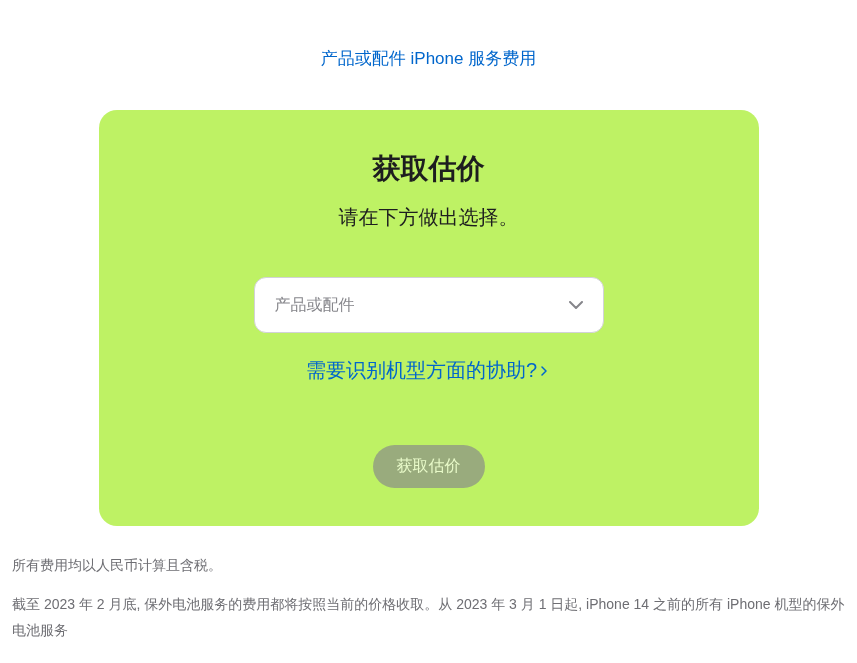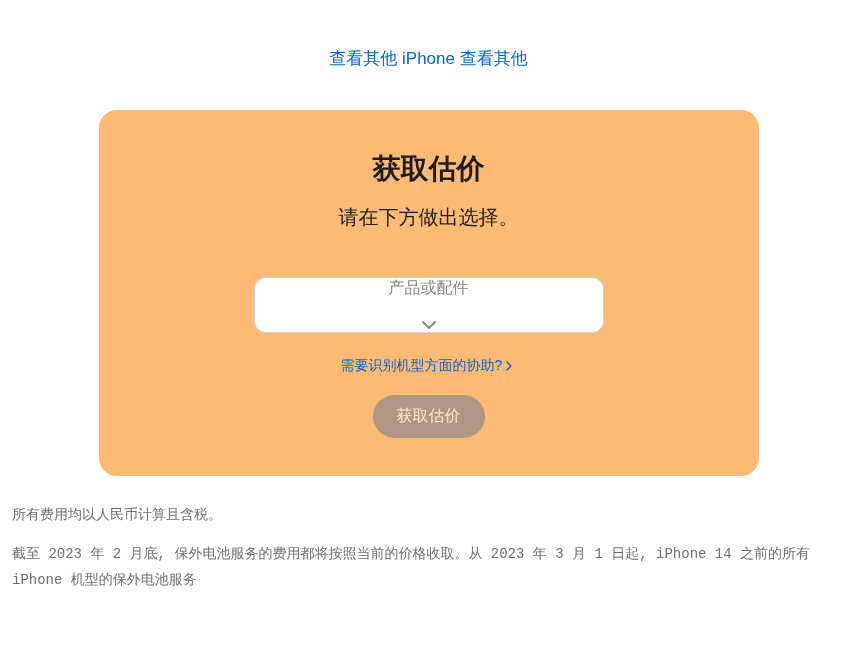--- a/index.html
+++ b/index.html
@@ -21,21 +21,21 @@
     .top-link {
       text-align: center;
       padding: 47px 0 30px 0;
     }
     .top-link a {
       color: #0066cc;
       text-decoration: none;
       font-size: 17px;
     }
     .card {
-      background: #fdba74;
+      background: #bef264;
       border-radius: 18px;
       width: 660px;
       margin: 10px auto 0 auto;
       padding: 40px 60px 38px 60px;
       text-align: center;
     }
     .card-title {
       font-size: 28px;
       font-weight: 600;
       color: #1d1d1f;
@@ -51,43 +51,42 @@
       width: 350px;
       margin: 0 auto 22px auto;
       background: #ffffff;
       border: 1px solid #d2d2d7;
       border-radius: 12px;
       height: 56px;
       display: flex;
       align-items: center;
       padding: 0 20px;
       cursor: pointer;
-      flex-direction: column;
     }
     .select-placeholder {
       color: #86868b;
       font-size: 16px;
       flex: 1;
       text-align: left;
     }
     .chevron {
       width: 14px;
       height: 14px;
       display: flex;
       align-items: center;
       justify-content: center;
     }
     .help-link {
       display: inline-flex;
       align-items: center;
       color: #0066cc;
       text-decoration: none;
-      font-size: 14px;
+      font-size: 20px;
       margin-top: 2px;
-      margin-bottom: 20px;
+      margin-bottom: 61px;
     }
     .help-link .chev-right {
       margin-left: 4px;
       width: 10px;
       height: 10px;
       display: flex;
       align-items: center;
     }
     .submit-btn {
       background: #86868b;
@@ -101,29 +100,28 @@
     }
     .footer-text {
       padding: 0 2px;
       margin-top: 26px;
       font-size: 14px;
       color: #6e6e73;
       line-height: 1.9;
     }
     .footer-text p {
       margin-bottom: 12px;
-      font-family: Liberation Mono, monospace;
     }
   </style>
 </head>
 <body>
 
 <div class="container">
   <div class="top-link">
-    <a href="#">查看其他 iPhone 查看其他</a>
+    <a href="#">产品或配件 iPhone 服务费用</a>
   </div>
 
   <div class="card">
     <h2 class="card-title">获取估价</h2>
     <p class="card-subtitle">请在下方做出选择。</p>
 
     <div class="select-box">
       <span class="select-placeholder">产品或配件</span>
       <span class="chevron">
         <svg width="14" height="8" viewBox="0 0 14 8" fill="none">

